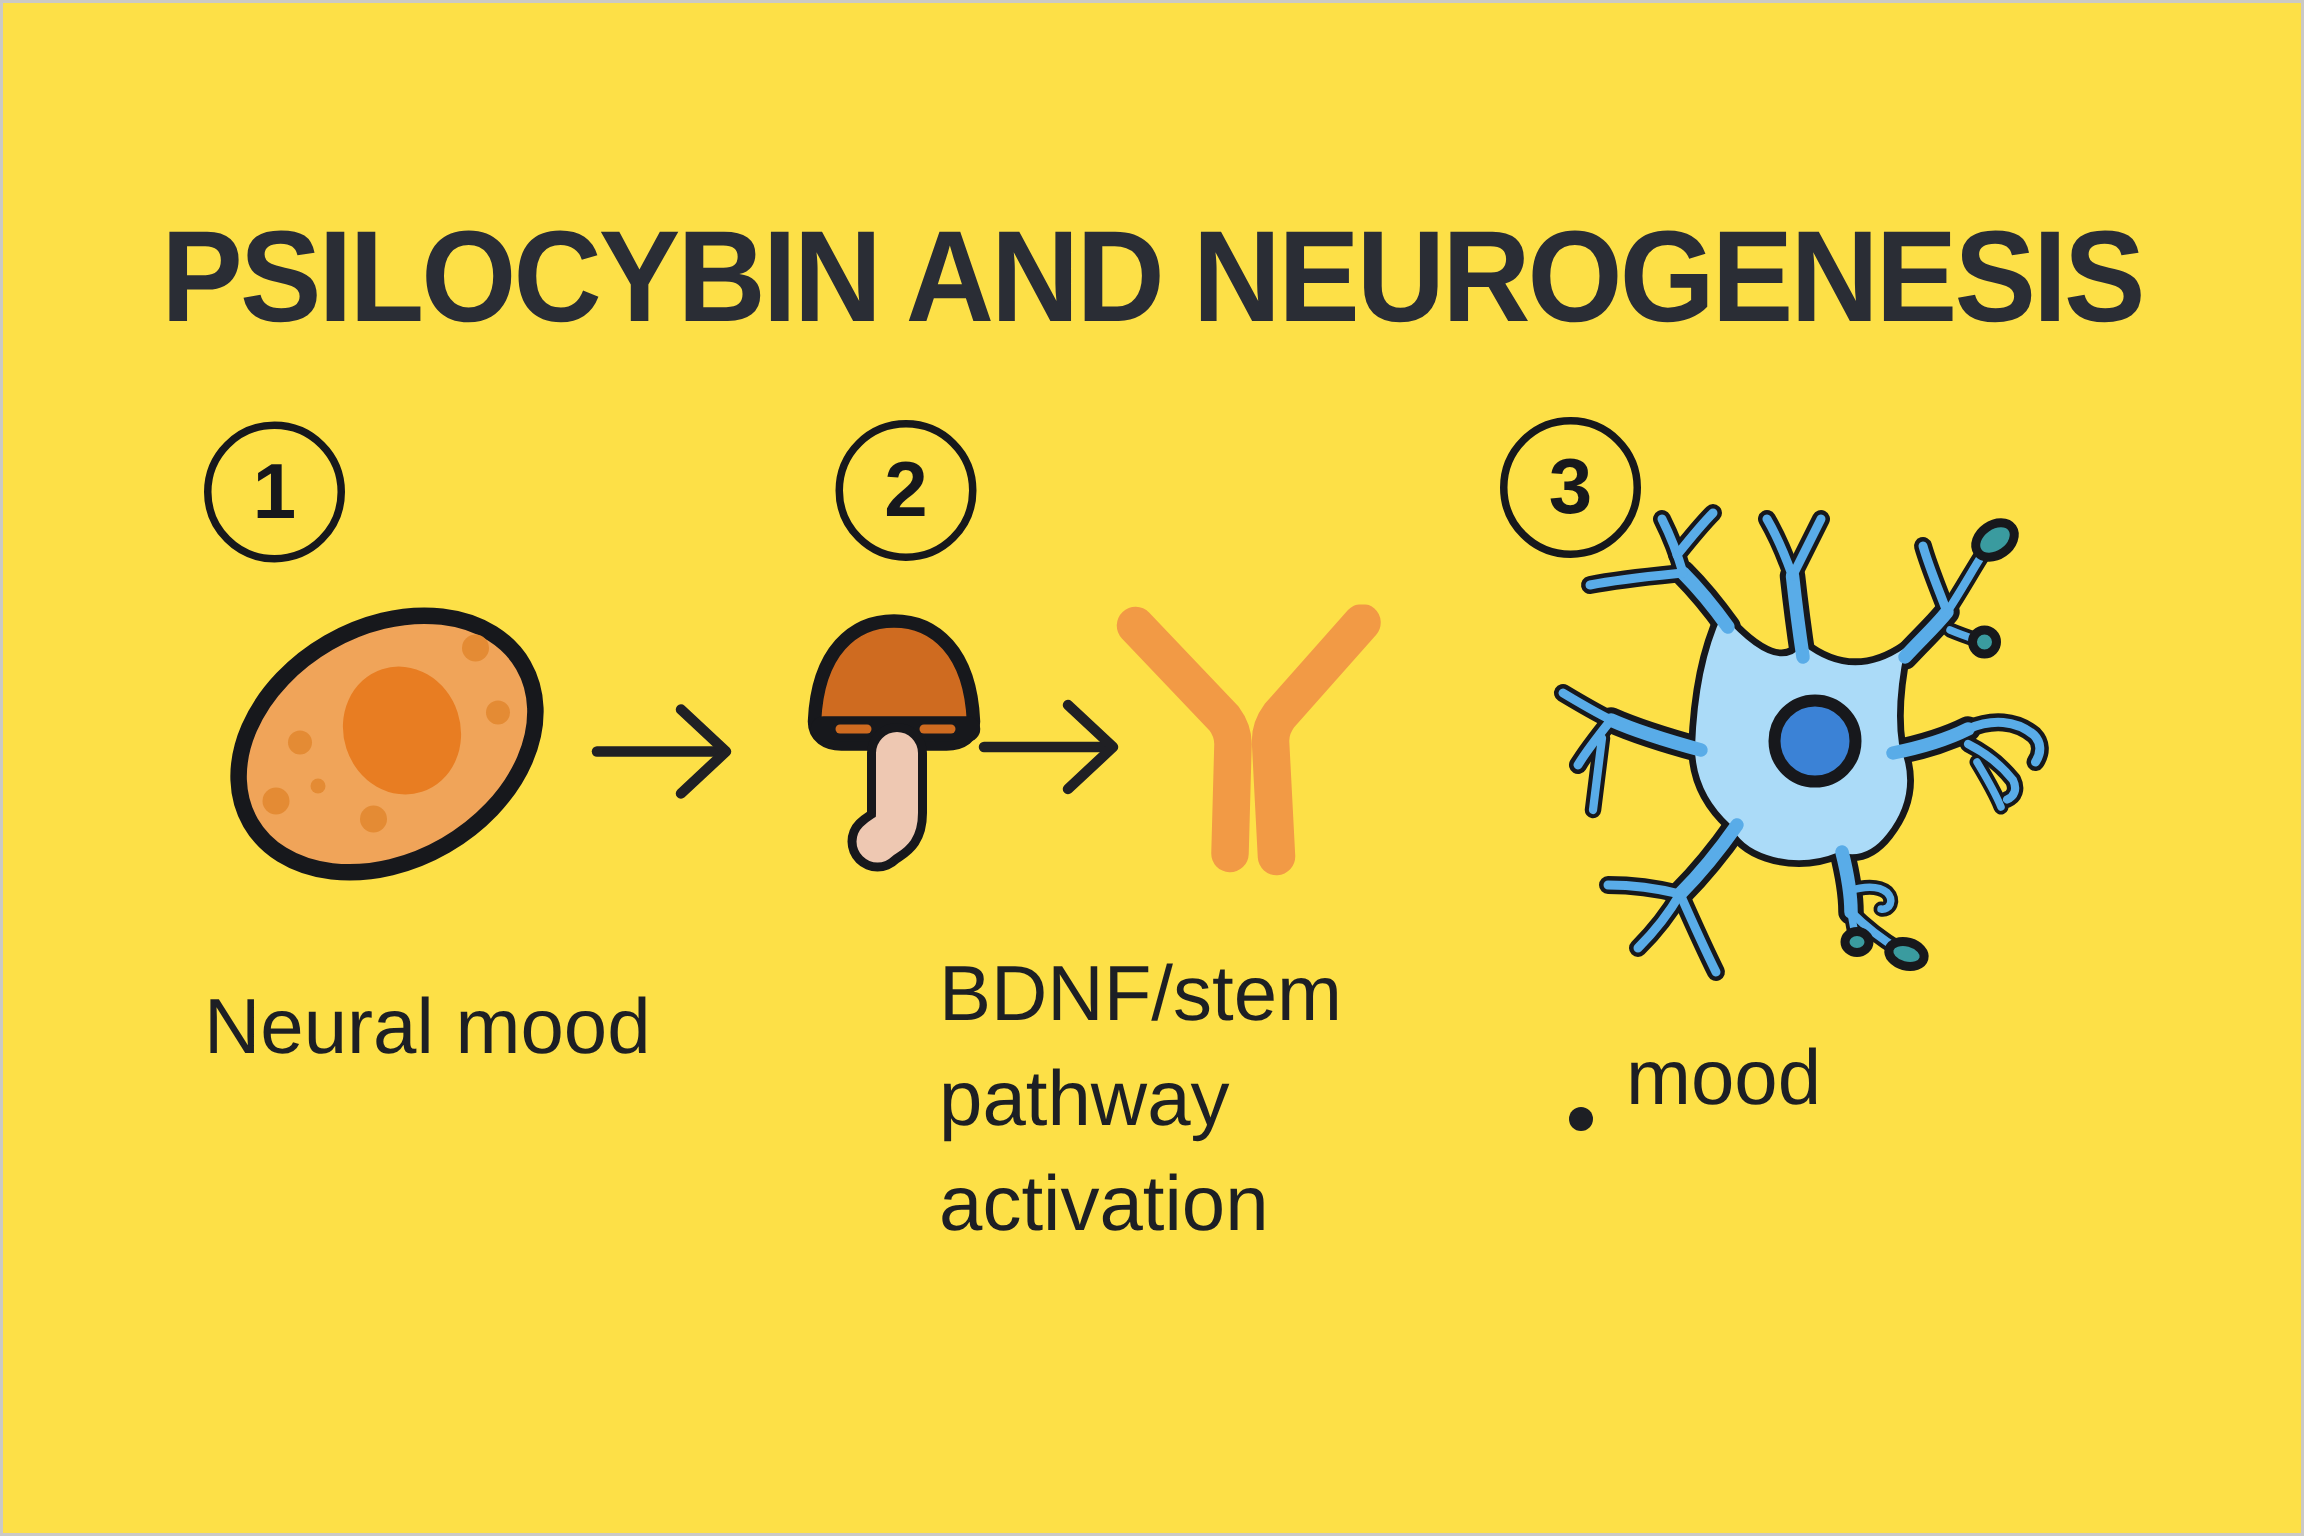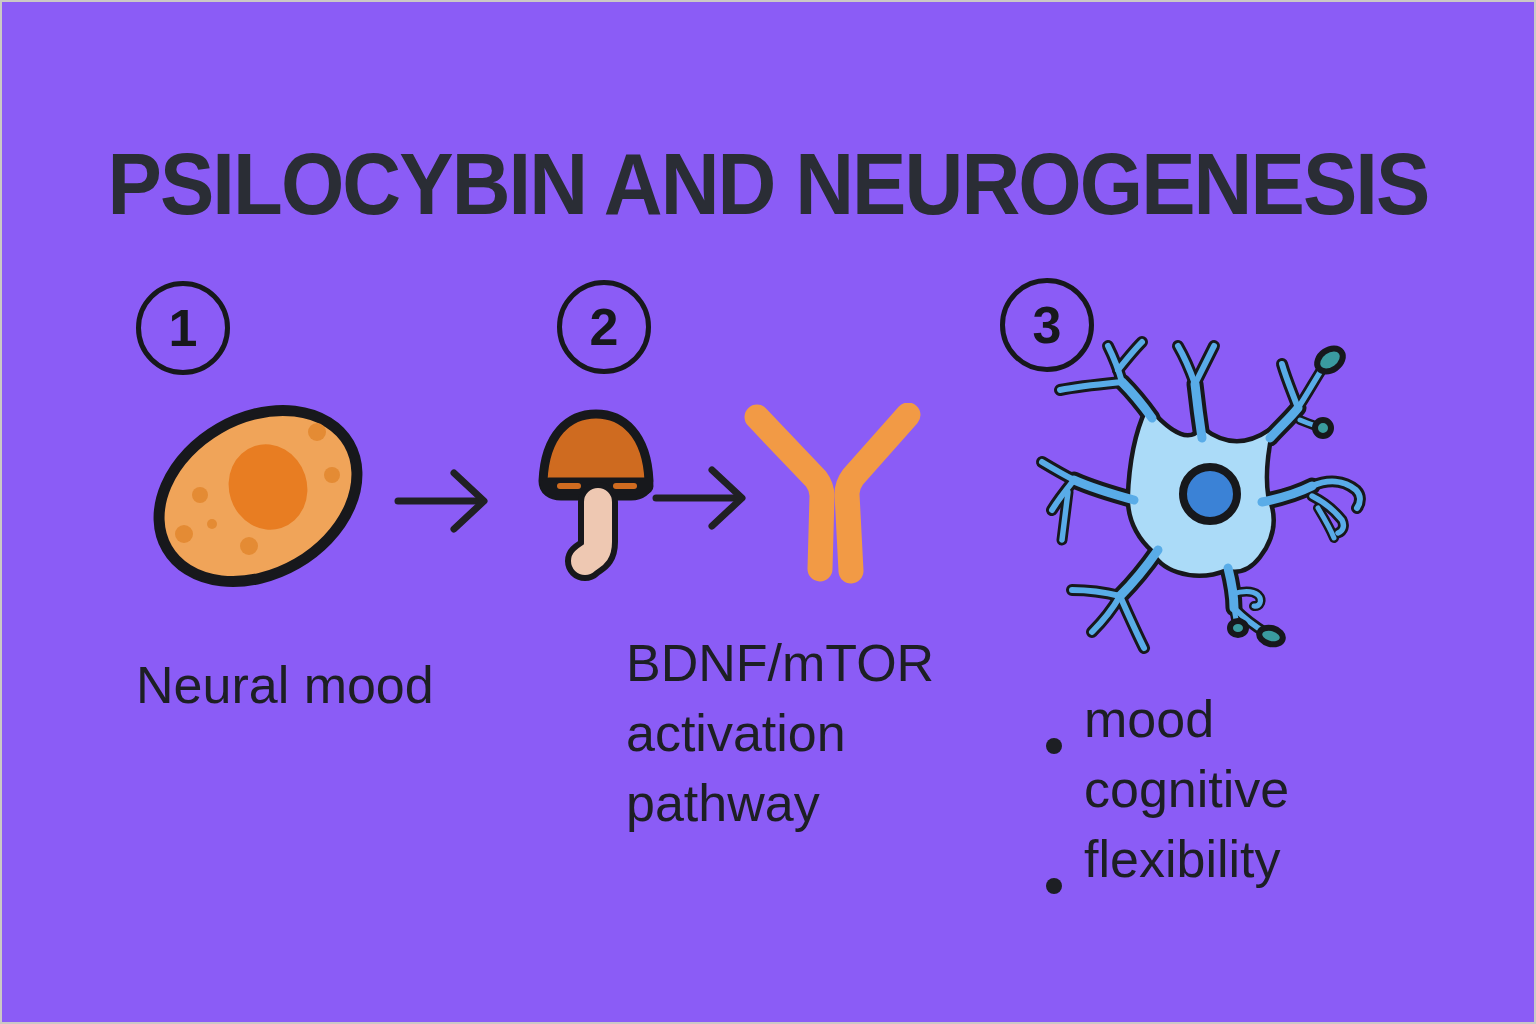--- a/index.html
+++ b/index.html
@@ -1,18 +1,18 @@
 <!DOCTYPE html>
 <html><head>
 <meta charset="utf-8">
 <style>
   html,body{margin:0;padding:0;background:#e8e6e2;}
   .canvas{
     position:relative;width:1536px;height:1024px;overflow:hidden;
-    background:#8b5cf6;
+    background:#fde047;
     box-shadow:inset 0 0 0 2px #cbc9c5;
     font-family:"Liberation Sans",sans-serif;
   }
   .title{
     position:absolute;left:0;top:86px;width:1536px;
     text-align:center;font-weight:bold;font-size:84px;line-height:1;
     letter-spacing:-2px;color:#2a2d35;
     transform:scale(0.97,1.03);
   }
   .stepnum{
@@ -209,29 +209,25 @@
       <ellipse cx="208" cy="298" rx="8" ry="7"></ellipse>
       <ellipse cx="241" cy="306" rx="12" ry="8" transform="rotate(15 241 306)"></ellipse>
     </g>
   </svg>
 
   <div class="caption cap1">
     <div>Neural mood</div>
   </div>
 
   <div class="caption cap2">
-    <div>BDNF/mTOR</div>
+    <div>BDNF/stem</div>
+    <div>pathway</div>
     <div>activation</div>
-    <div>pathway</div>
   </div>
 
   <ul class="caption bullets">
     <li>
       <span class="dot"></span>
       <span class="btxt">mood</span>
     </li>
-    <li>
-      <span class="dot"></span>
-      <span class="btxt">cognitive flexibility</span>
-    </li>
   </ul>
 
 </div>
 
 </body></html>

